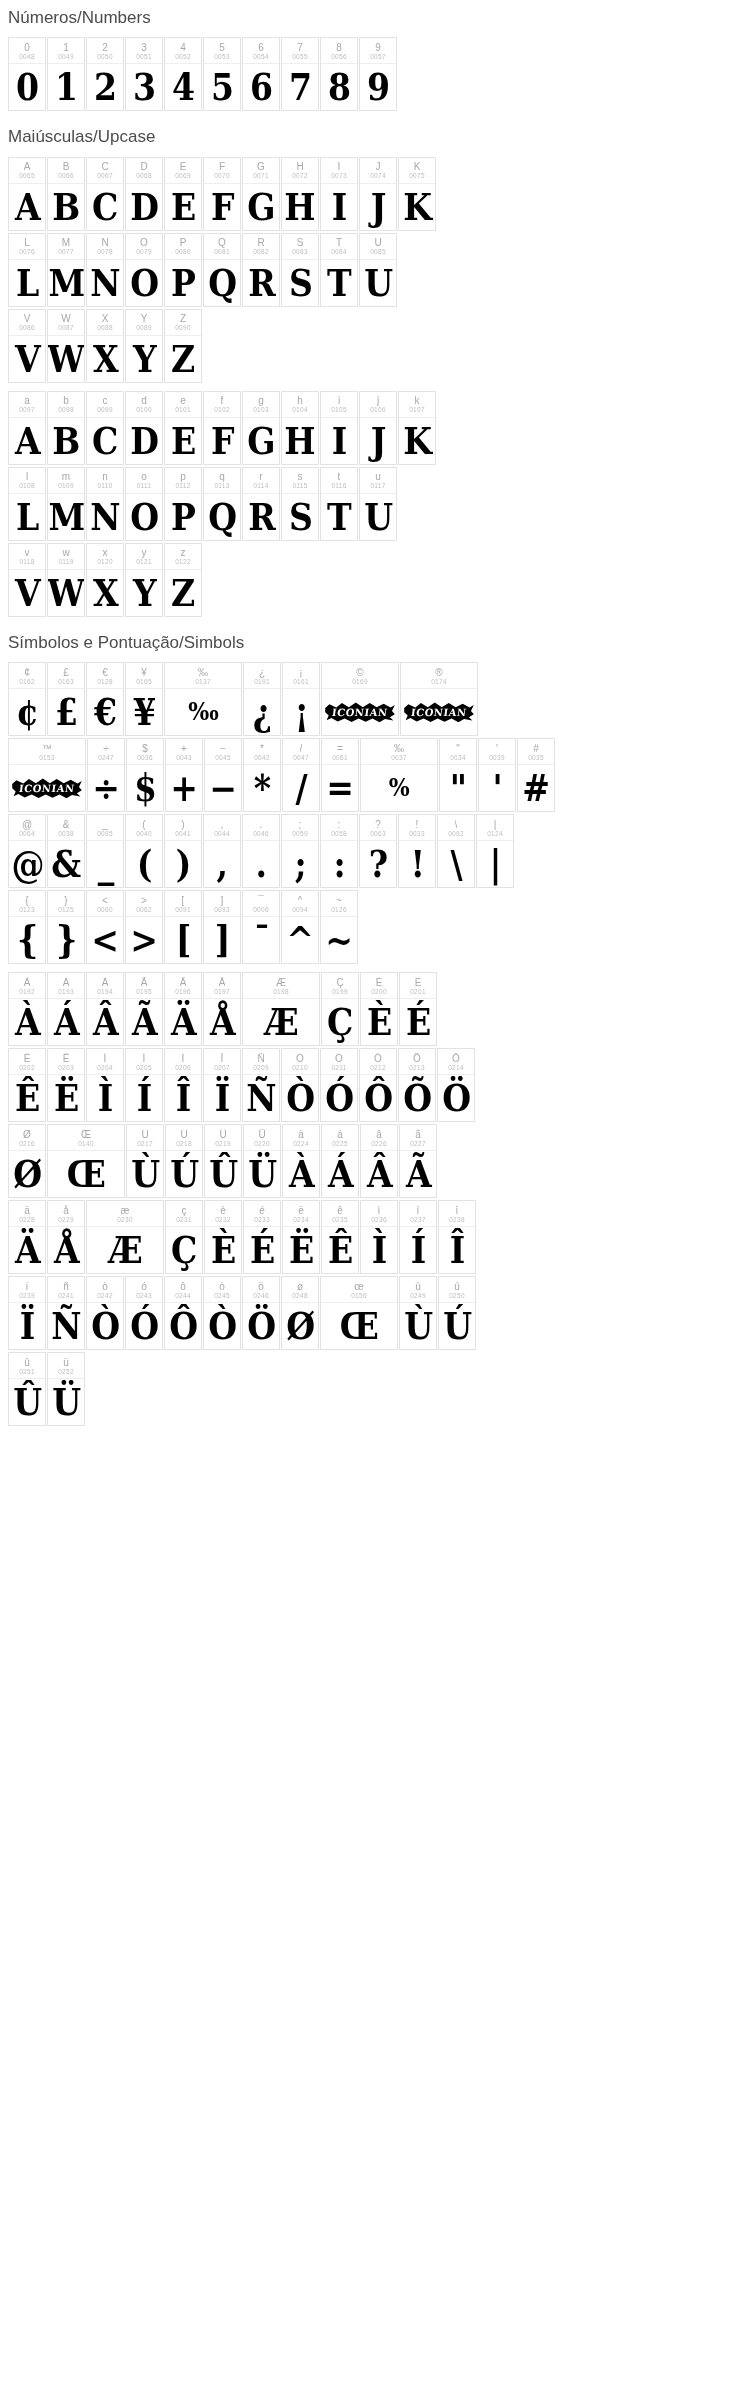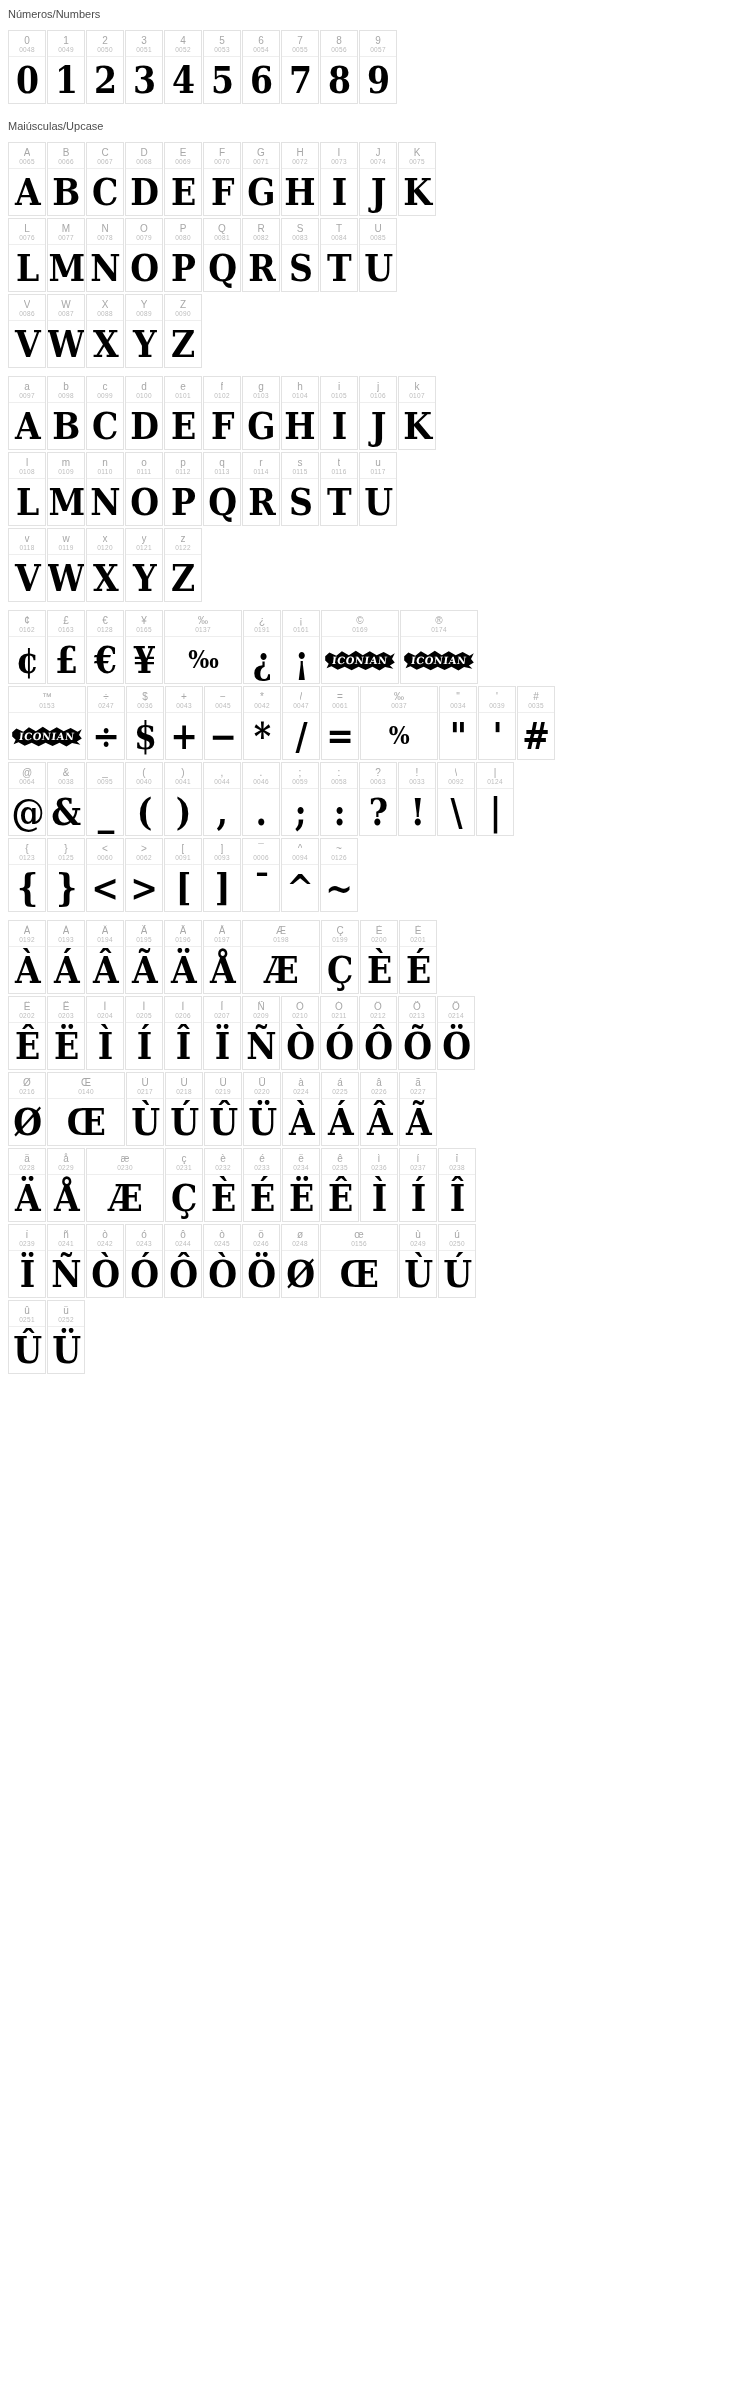--- a/index.html
+++ b/index.html
@@ -15,21 +15,21 @@
     position: relative;
   }
   .page {
     padding: 0 0 0 0;
     width: 730px;
   }
   .section {
     margin: 0 0 0 0;
   }
   .section-title {
-    font-size: 11px;
+    font-size: 17px;
     color: #4c4c4c;
     padding: 8px 0 9px 8px;
     line-height: 1.2;
     font-weight: normal;
   }
   .glyph-rows {
     padding-left: 8px;
   }
   .glyph-row {
     display: flex;
@@ -701,20 +701,21 @@
               </div>
               <div class="cell-glyph">
                 <div class="g">Z</div>
               </div>
             </div>
           </div>
         </div>
         <div class="sep"></div>
       </div>
       <div class="section">
+        <div class="section-title">Símbolos e Pontuação/Simbols</div>
         <div class="glyph-rows">
           <div class="glyph-row">
             <div class="cell">
               <div class="cell-head">
                 <div class="cell-char">¢</div>
                 <div class="cell-code">0162</div>
               </div>
               <div class="cell-glyph">
                 <div class="g">¢</div>
               </div>

